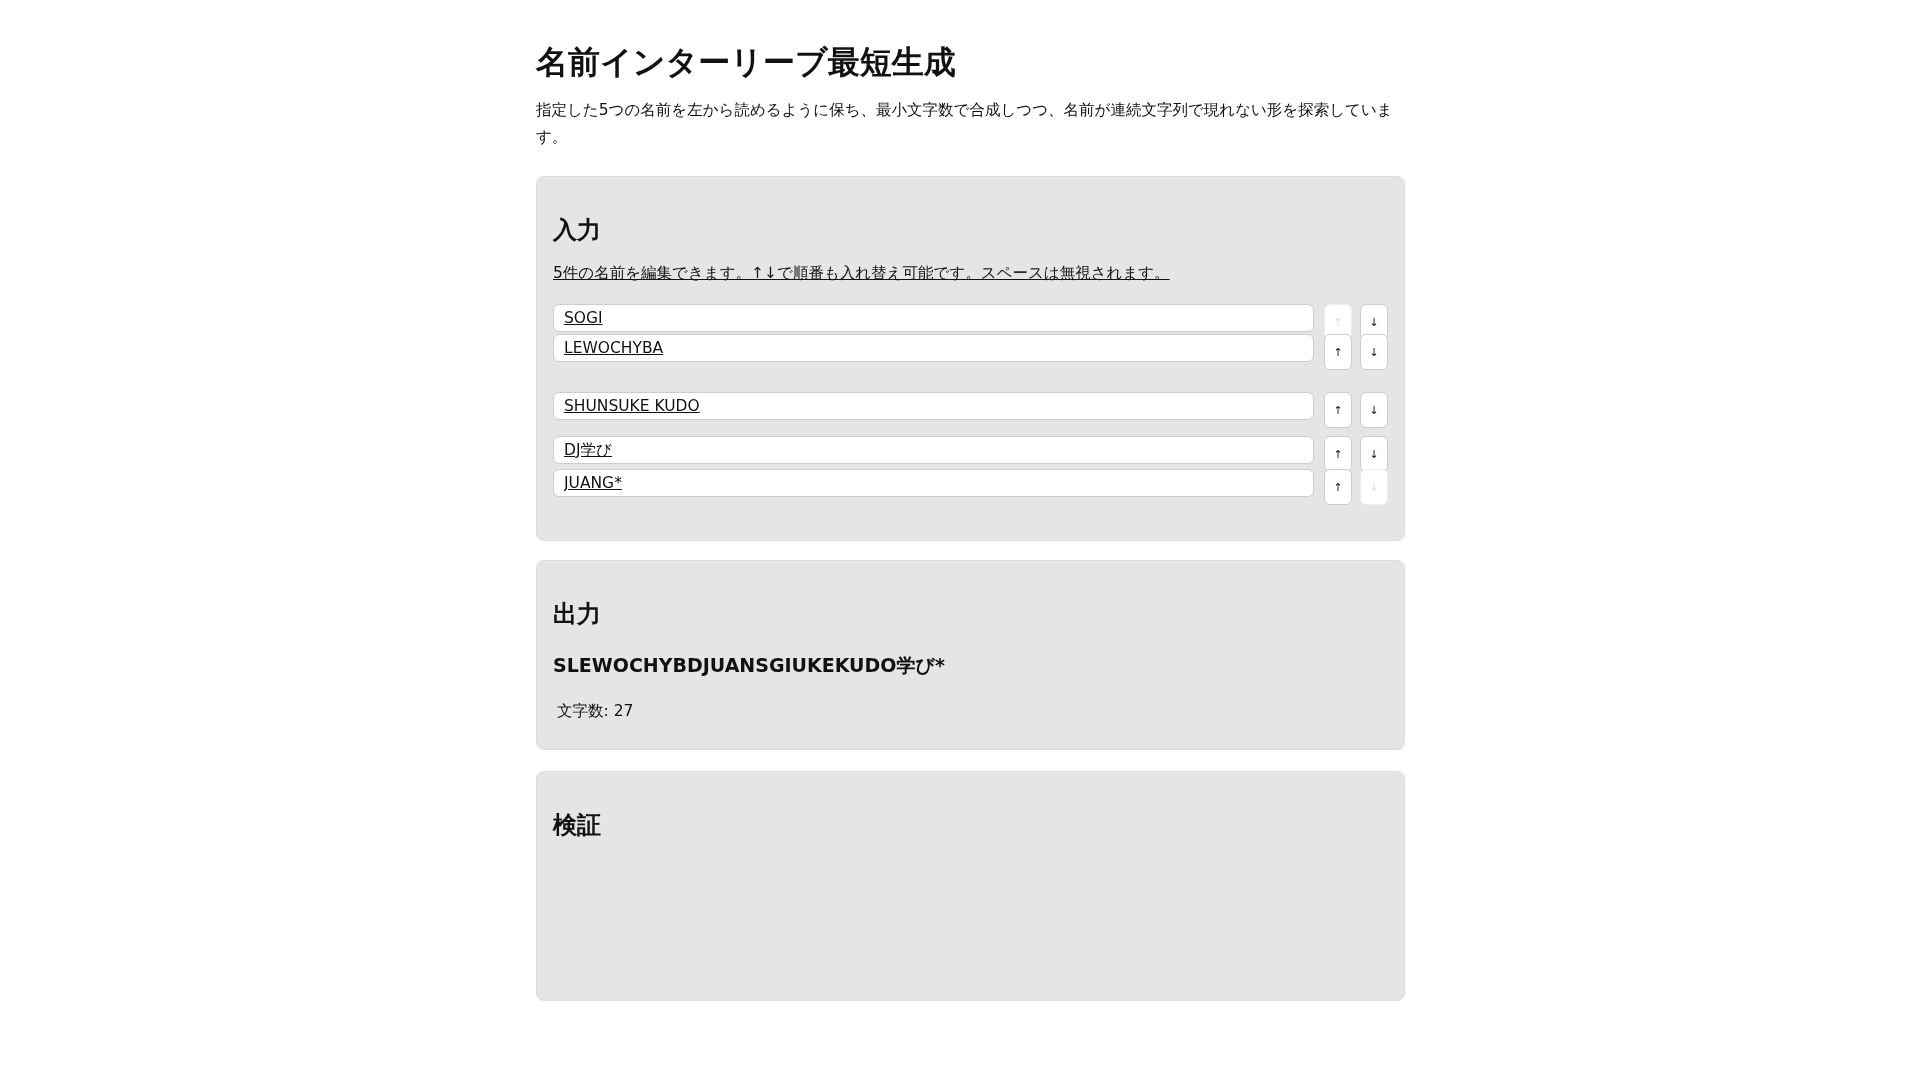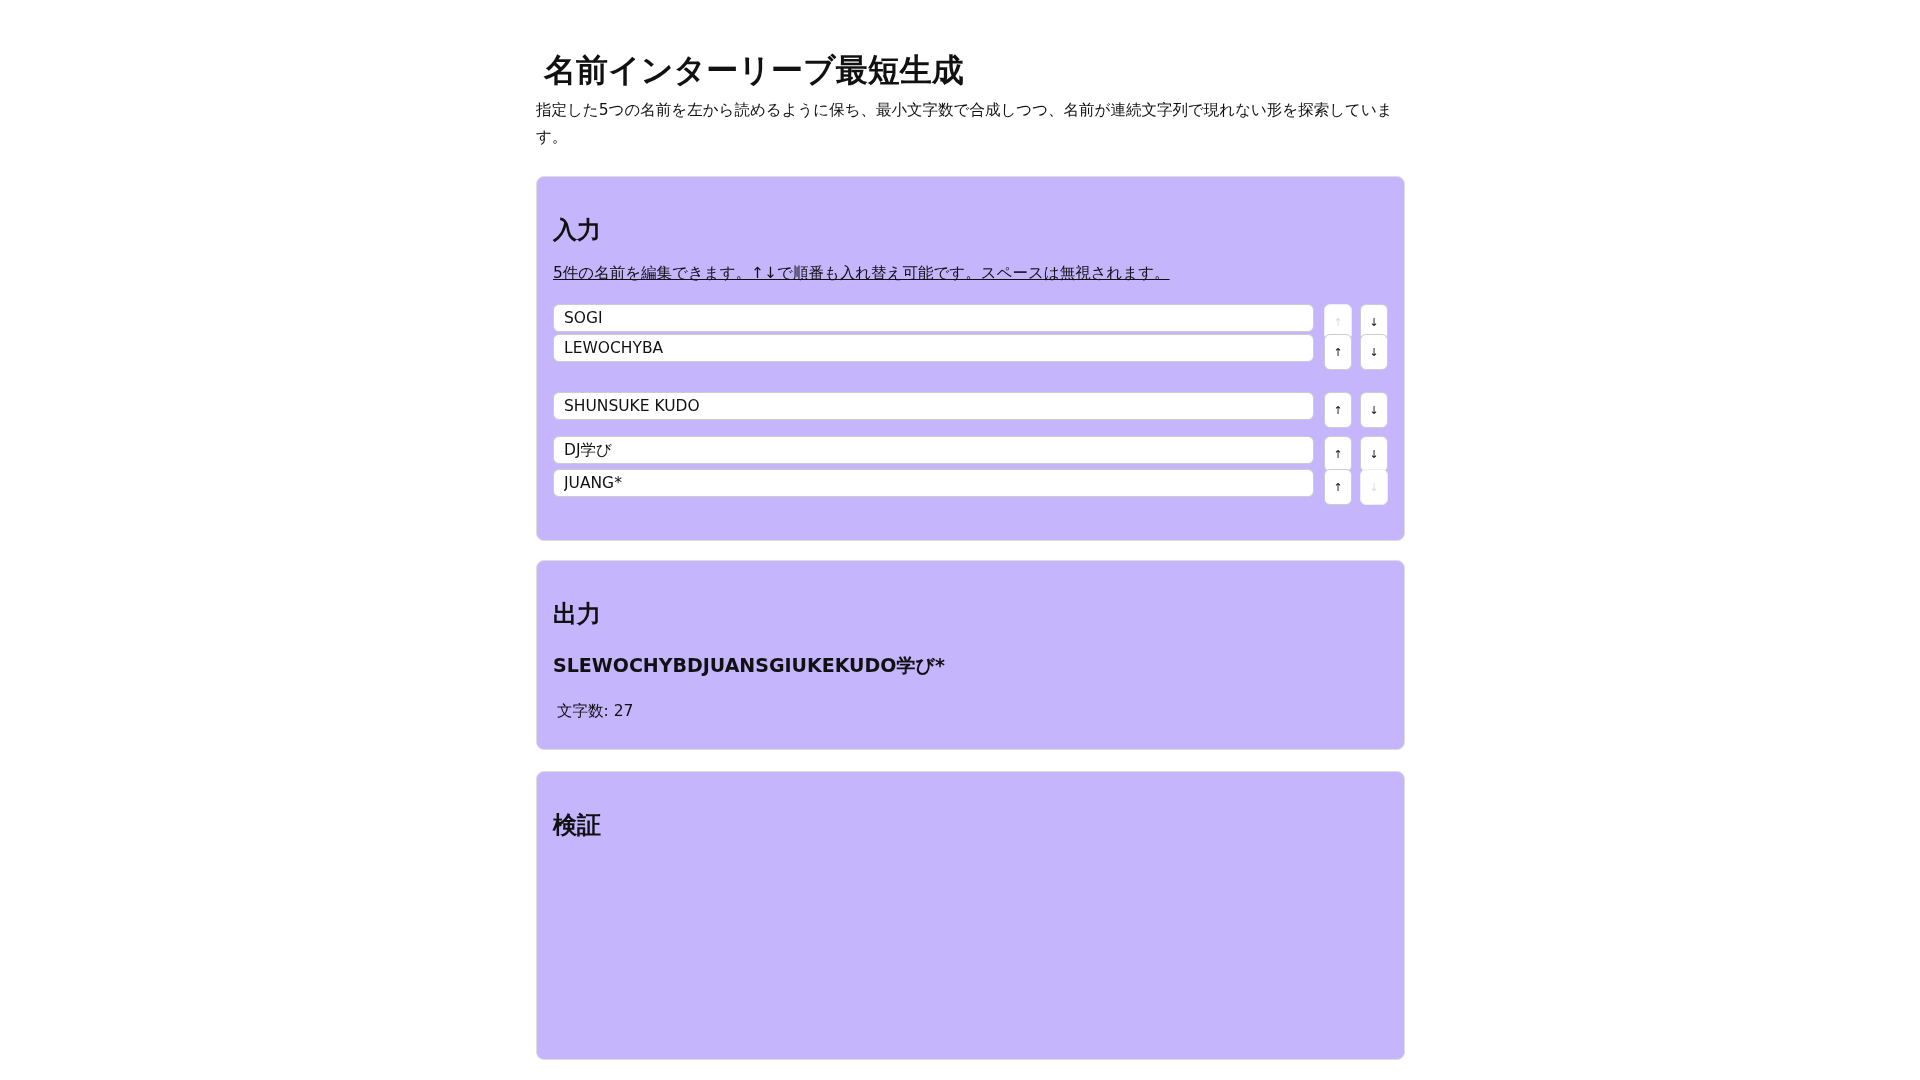--- a/index.html
+++ b/index.html
@@ -4,67 +4,67 @@
 <style>
   * { box-sizing: border-box; }
   html, body { margin: 0; padding: 0; background: #ffffff; }
   body {
     width: 1920px; height: 1080px; overflow: hidden;
     font-family: "DejaVu Sans", "Liberation Sans", sans-serif;
     color: #111111;
   }
   .container { position: absolute; left: 536px; top: 0; width: 869px; }
   h1 {
-    margin: 8px; position: absolute; top: 38px; left: 0;
+    margin: 0; position: absolute; top: 38px; left: 0;
     font-size: 32px; font-weight: bold; letter-spacing: 0;
     line-height: 48px; white-space: nowrap;
   }
   .lead {
     position: absolute; top: 97px; left: 0; width: 869px;
     font-size: 15.5px; line-height: 27px; margin: 0;
   }
   .card {
     position: absolute; left: 0; width: 869px;
-    border: 1px solid #dddddd; border-radius: 8px; background: #c4b5fd;
+    border: 1px solid #dddddd; border-radius: 8px; background: #e5e5e5;
     padding: 0 16px;
   }
   .card h2 {
     margin: 0; position: absolute; left: 16px;
     font-size: 24px; font-weight: bold; line-height: 34px;
   }
   .card-input { top: 176px; height: 365px; }
   .card-input h2 { top: 36px; }
   .hint { position: absolute; left: 16px; top: 85px; font-size: 15.5px; line-height: 22px; margin: 0; white-space: nowrap; text-decoration: underline; }
   .row { position: absolute; left: 16px; width: 835px; height: 36px; }
   .row input {
     position: absolute; left: 0; top: 0; width: 761px; height: 28px;
     border: 1px solid #cccccc; border-radius: 6px;
     font-family: "DejaVu Sans", "Liberation Sans", sans-serif;
     font-size: 15.5px; padding: 0 10px; color: #111;
-    background: #fff; outline: none;
+    background: #fff; outline: none; text-decoration: underline;
   }
   .mv {
     position: absolute; top: 0; width: 28px; height: 36px;
     border: 1px solid #cccccc; border-radius: 6px; background: #fff;
     font-family: "DejaVu Sans", "Liberation Sans", sans-serif;
     font-size: 11px; color: #111; padding: 0; cursor: pointer;
     display: flex; align-items: center; justify-content: center;
   }
   .mv.up { left: 771px; }
   .mv.down { left: 807px; }
   .mv:disabled { color: #dddddd; border-color: #eeeeee; cursor: default; }
   .card-output { top: 560px; height: 190px; }
   .card-output h2 { top: 596px; }
   .card-output h2 { top: 36px; }
   .result {
     position: absolute; left: 16px; top: 91px;
     font-size: 19px; font-weight: bold; line-height: 26px; white-space: nowrap; margin: 0;
   }
   .count { position: absolute; left: 16px; top: 135px; font-size: 15.5px; line-height: 22px; margin: 4px; }
-  .card-verify { top: 771px; height: 289px; }
+  .card-verify { top: 771px; height: 230px; }
   .card-verify h2 { top: 36px; }
   .checks {
     position: absolute; left: 16px; top: 91px; margin: 0; padding-left: 40px;
     font-size: 15.5px; line-height: 21px;
   }
   .checks li { white-space: nowrap; }
 </style>
 </head>
 <body>
 

